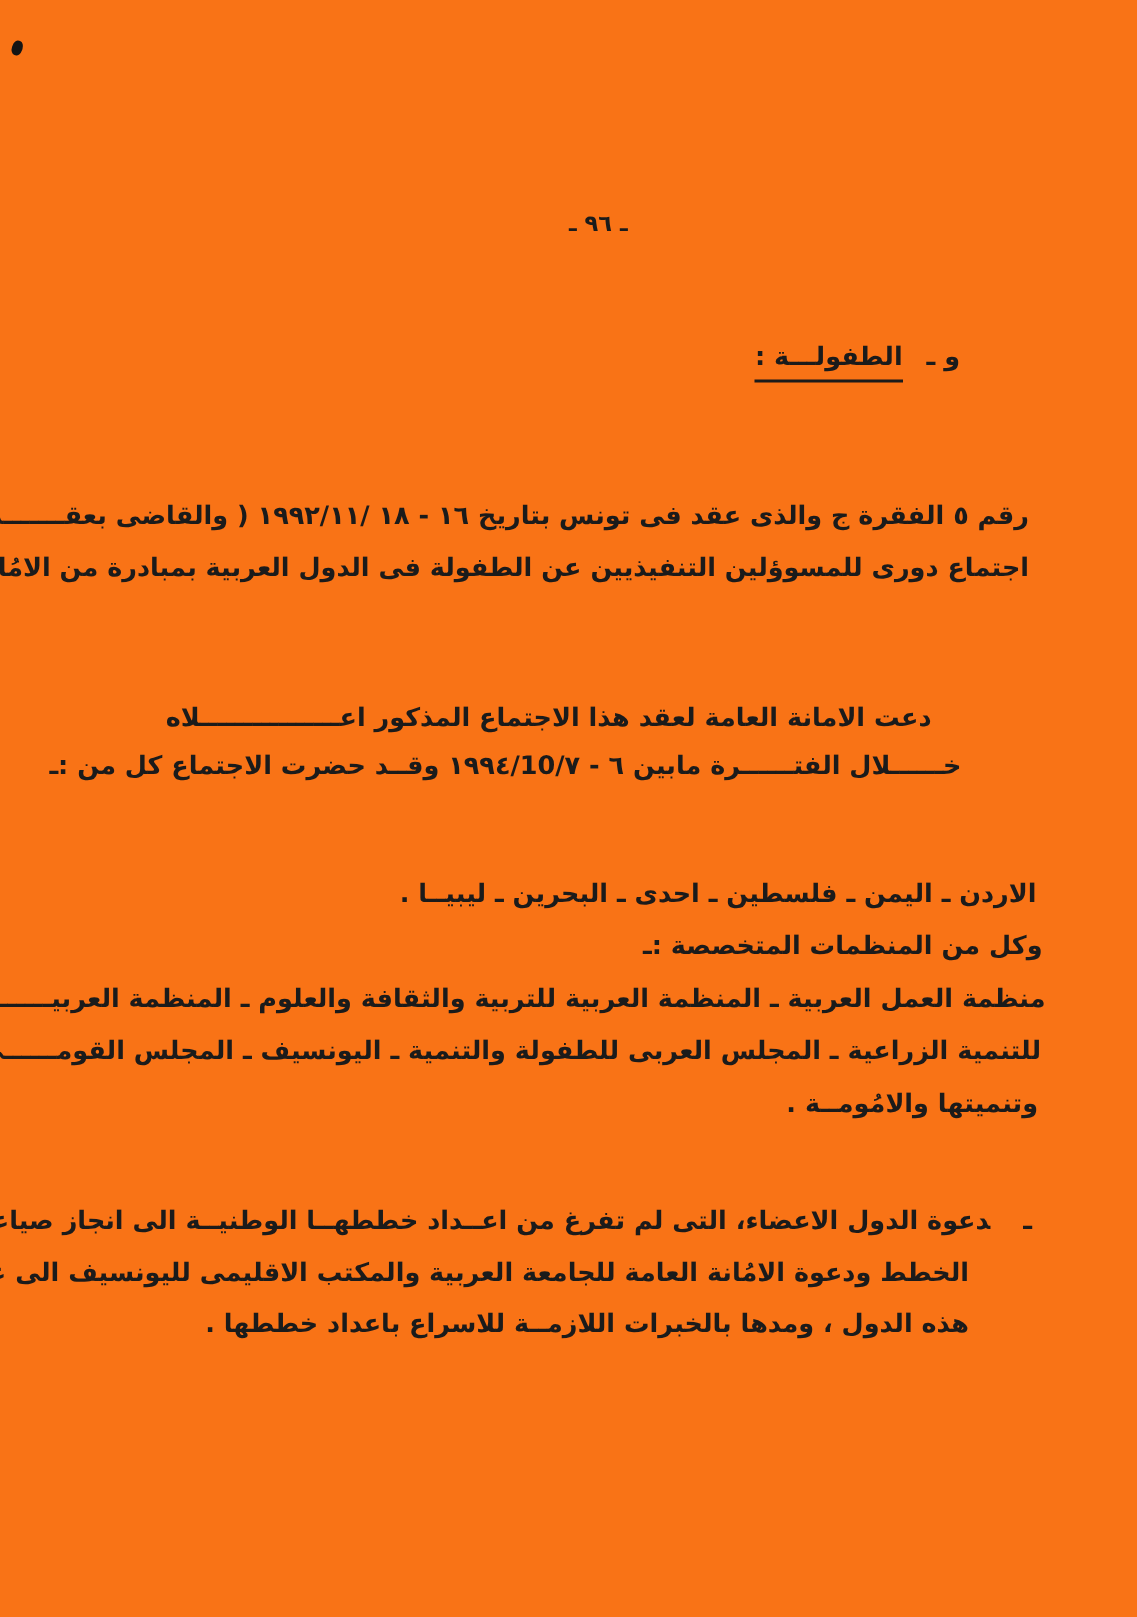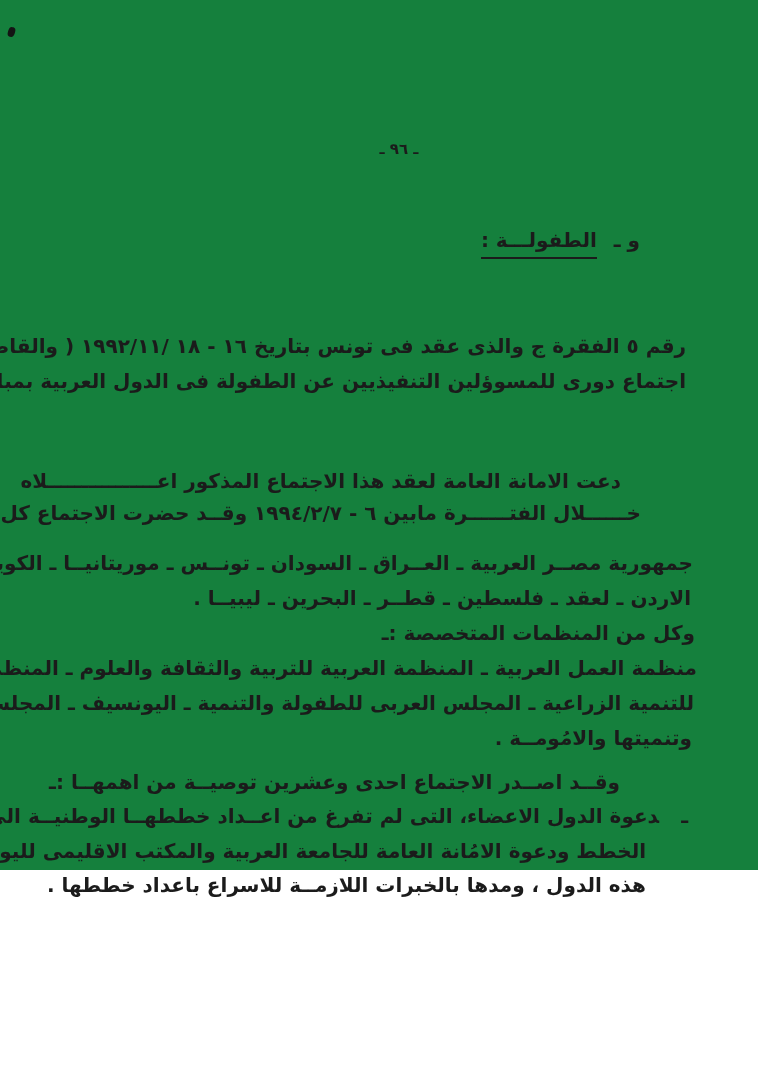--- a/index.html
+++ b/index.html
@@ -4,29 +4,29 @@
 <style>
   html, body { margin: 0; padding: 0; }
   body {
     width: 758px; height: 1078px;
     background: #ffffff;
     overflow: hidden;
     font-family: "DejaVu Sans", sans-serif;
   }
   .page {
     position: relative;
-    width: 758px; height: 870px;
-    background: #15803d;
+    width: 758px; height: 1078px;
+    background: #f97316;
     color: #1b1b1b;
   }
   .line {
     position: absolute;
     direction: rtl;
     white-space: nowrap;
-    font-size: 20px;
+    font-size: 17px;
     font-weight: 700;
     letter-spacing: 0.2px;
     color: #1b1b1b;
   }
   .pagenum {
     left: 50%;
     transform: translateX(1%);
     font-size: 15px;
   }
   .heading .underlined {
@@ -55,31 +55,29 @@
 
   <div class="line heading" style="top:228px; right:118px;">
     <span>و ـ</span>
     <span class="underlined">الطفولـــة :</span>
   </div>
 
   <div class="line" style="top:334px; right:72px;">رقم ٥   الفقرة ج   والذى عقد فى تونس بتاريخ ١٦ - ١٨ /١٩٩٢/١١ ( والقاضى بعقـــــــد</div>
   <div class="line" style="top:369px; right:72px;">اجتماع دورى للمسوؤلين التنفيذيين عن الطفولة فى الدول العربية بمبادرة من الامُانـــــــة</div>
 
   <div class="line" style="top:469px; right:137px;">دعت الامانة العامة لعقد هذا الاجتماع  المذكور اعــــــــــــــــلاه</div>
-  <div class="line" style="top:501px; right:117px;">خــــــلال  الفتــــــرة  مابين ٦ - ١٩٩٤/٢/٧ وقــد حضرت الاجتماع كل من :ـ</div>
+  <div class="line" style="top:501px; right:117px;">خــــــلال  الفتــــــرة  مابين ٦ - ١٩٩٤/10/٧ وقــد حضرت الاجتماع كل من :ـ</div>
 
-  <div class="line" style="top:551px; right:65px;">جمهورية مصــر العربية ـ العــراق ـ السودان ـ تونــس ـ موريتانيــا  ـ الكويت ـ المغرب</div>
-  <div class="line" style="top:586px; right:67px;">الاردن ـ لعقد ـ  فلسطين ـ  قطــر ـ  البحرين ـ ليبيــا  .</div>
+  <div class="line" style="top:586px; right:67px;">الاردن ـ اليمن ـ  فلسطين ـ  احدى ـ  البحرين ـ ليبيــا  .</div>
 
   <div class="line" style="top:621px; right:63px;text-align:right;">وكل من المنظمات المتخصصة :ـ</div>
   <div class="line" style="top:656px; right:61px;">منظمة العمل العربية ـ المنظمة العربية للتربية والثقافة والعلوم ـ المنظمة العربيــــــة</div>
   <div class="line" style="top:691px; right:64px;">للتنمية الزراعية ـ المجلس العربى للطفولة والتنمية ـ اليونسيف ـ المجلس القومــــــى</div>
   <div class="line" style="top:726px; right:66px;">وتنميتها والامُومــة .</div>
 
-  <div class="line" style="top:770px; right:138px;">وقــد اصــدر الاجتماع احدى وعشرين توصيــة من اهمهــا  :ـ</div>
 
   <div class="line" style="top:804px; right:70px;">
     <span class="bullet-marker">ـ</span><span>دعوة الدول الاعضاء، التى لم تفرغ من اعــداد خططهــا الوطنيــة الى انجاز صياغة هــــــــذه</span>
   </div>
   <div class="line" style="top:839px; right:112px;">الخطط ودعوة الامُانة العامة للجامعة العربية والمكتب الاقليمى لليونسيف الى عــــــون</div>
   <div class="line" style="top:873px; right:112px;margin-left:28px;">هذه الدول ، ومدها بالخبرات اللازمــة للاسراع باعداد خططها .</div>
 
 </div>
 
 </body></html>

